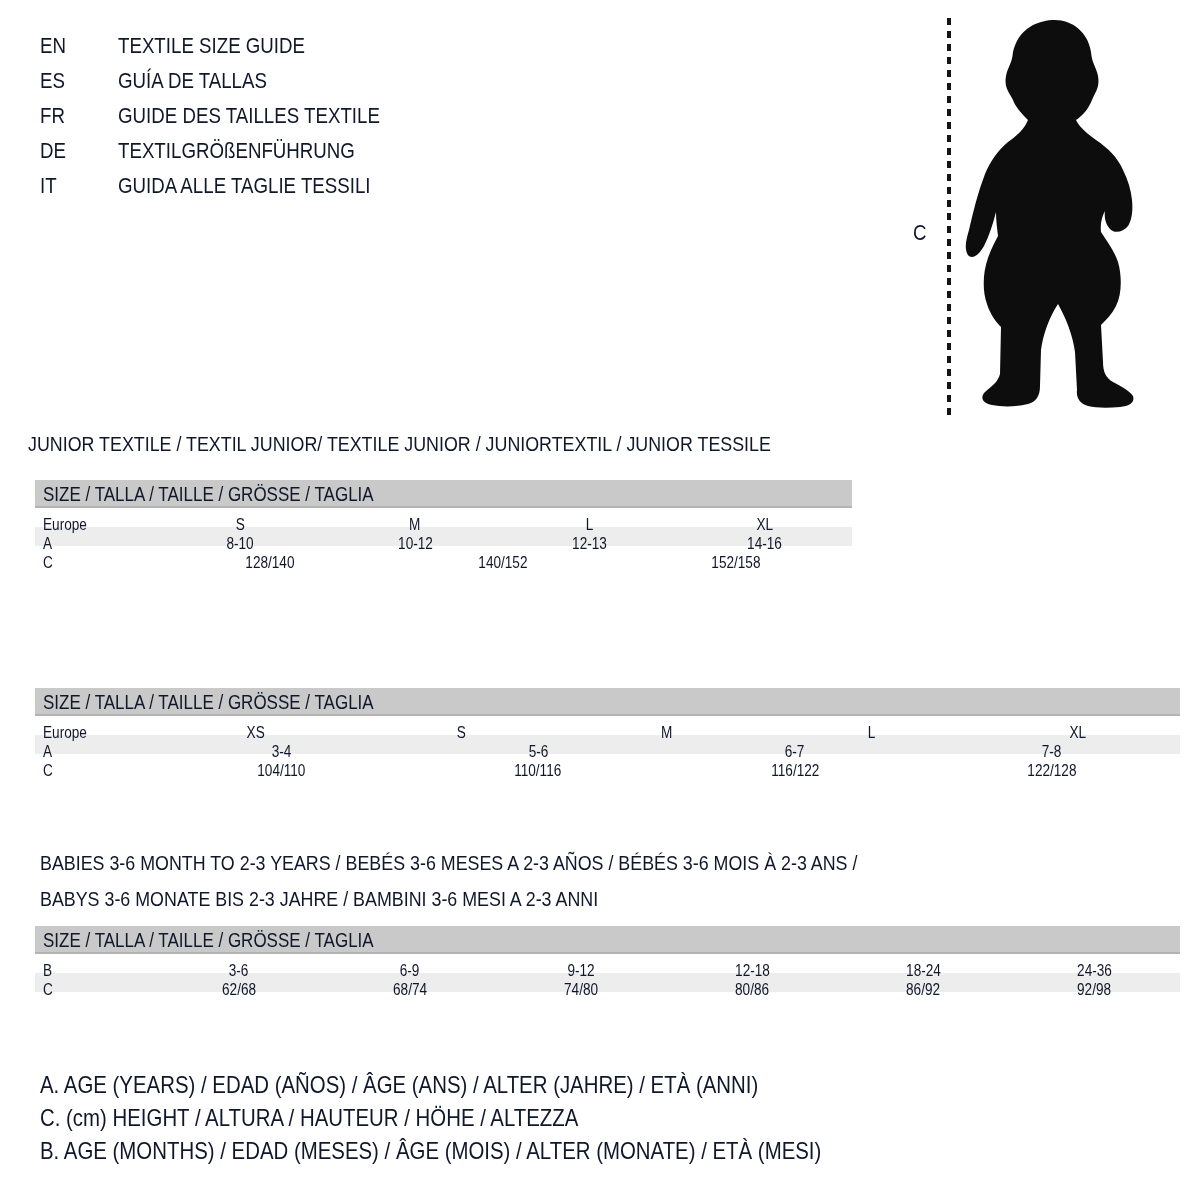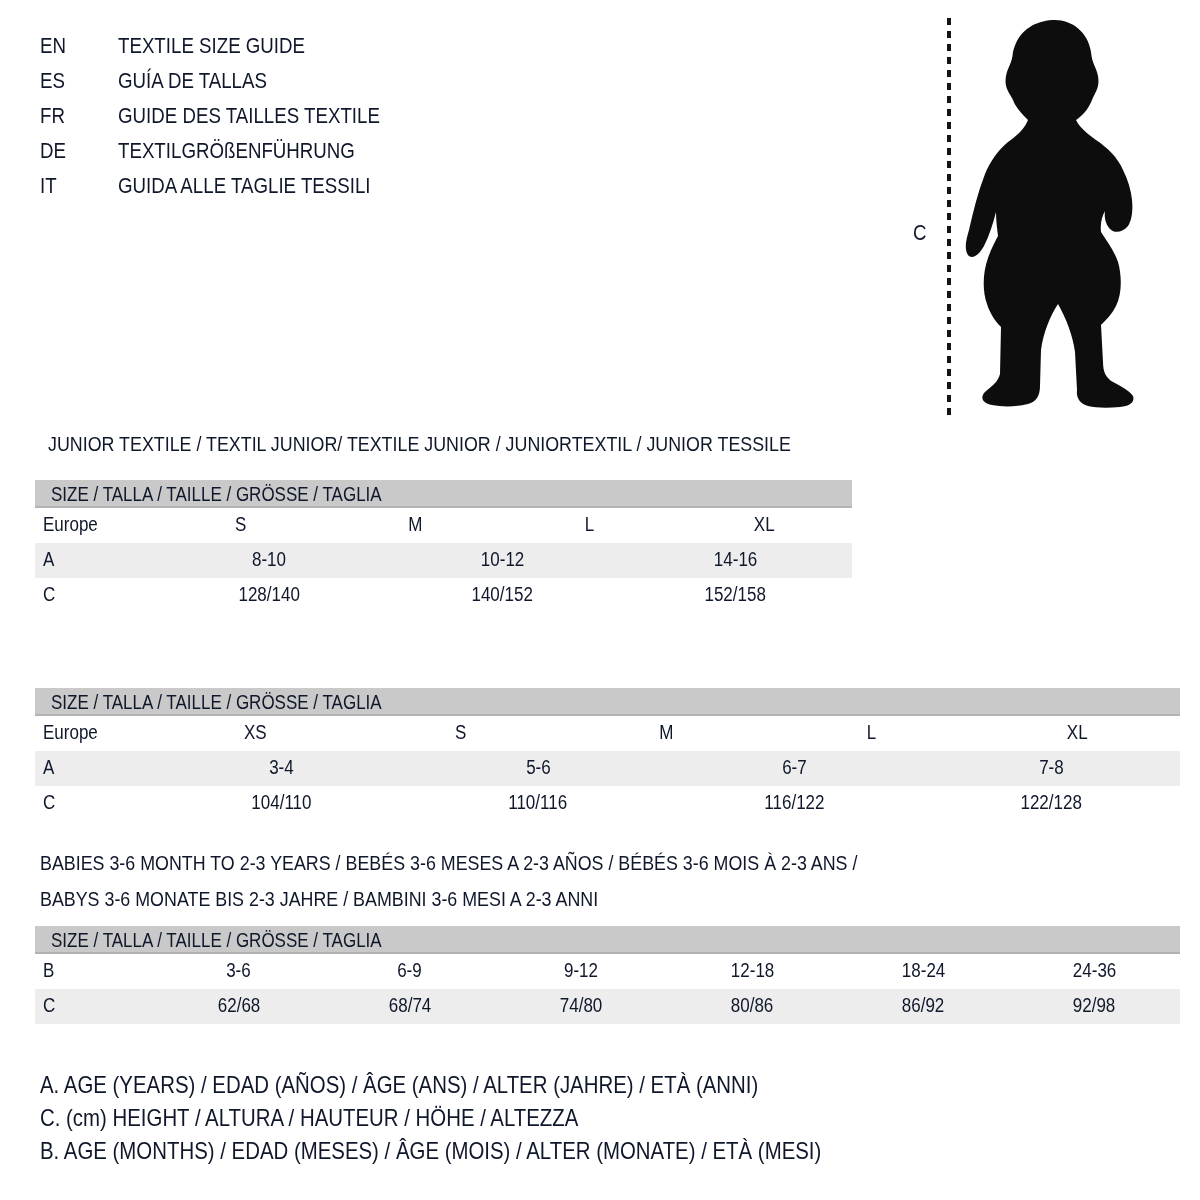--- a/index.html
+++ b/index.html
@@ -25,36 +25,36 @@
   
   .measure-line {
     position: absolute; left: 947px; top: 18px; width: 4px; height: 398px;
     background: repeating-linear-gradient(180deg, #141414 0 7px, transparent 7px 13px);
   }
   .c-label { position: absolute; left: 913px; top: 220px; font-size: 22px; }
   .toddler { position: absolute; left: 960px; top: 12px; }
 
   
   .sec-title { position: absolute; font-size: 21px; white-space: nowrap; }
-  .t-junior-title   { left: 48px; top: 432px; }
+  .t-junior-title   { left: 28px; top: 432px; }
   .t-children-title { left: 40px; top: 642px; }
   .t-babies-title   { left: 40px; top: 845px; line-height: 36px; }
   .subsz { font-size: 15px; vertical-align: -4px; }
 
   
   .sgtable { position: absolute; left: 35px; }
   .t-junior   { top: 480px; width: 817px; }
   .t-children { top: 688px; width: 1145px; }
   .t-babies   { top: 926px; width: 1145px; }
   .thead {
     height: 28px; line-height: 28px;
     background: #c9c9c9; border-bottom: 2px solid #b3b3b3;
-    padding-left: 16px; font-size: 20px; box-sizing: border-box;
+    padding-left: 8px; font-size: 20px; box-sizing: border-box;
   }
-  .trow { display: flex; height: 35px; line-height: 33px; font-size: 20px; }
+  .trow { display: flex; height: 19px; line-height: 33px; font-size: 16px; }
   .trow.shaded { background: #ededed; }
   .cell-label { width: 118px; flex: 0 0 118px; padding-left: 8px; box-sizing: border-box; }
   .cell { flex: 1 1 0; text-align: center; }
 
   
   .legend { position: absolute; left: 40px; top: 1068px; font-size: 24px; }
   .legend-line { height: 33px; line-height: 33px; white-space: nowrap; }
 </style>
 </head>
 <body>
@@ -145,20 +145,21 @@
       <span class="cell-label"><span class="sx-l">Europe</span></span>
       <span class="cell"><span class="sx">S</span></span>
       <span class="cell"><span class="sx">M</span></span>
       <span class="cell"><span class="sx">L</span></span>
       <span class="cell"><span class="sx">XL</span></span>
     </div>
     <div class="trow shaded">
       <span class="cell-label"><span class="sx-l">A</span></span>
       <span class="cell"><span class="sx">8-10</span></span>
       <span class="cell"><span class="sx">10-12</span></span>
+      <span class="cell"><span class="sx">12-13</span></span>
       <span class="cell"><span class="sx">14-16</span></span>
     </div>
     <div class="trow">
       <span class="cell-label"><span class="sx-l">C</span></span>
       <span class="cell"><span class="sx">128/140</span></span>
       <span class="cell"><span class="sx">140/152</span></span>
       <span class="cell"><span class="sx">152/158</span></span>
     </div>
   </div>
 

